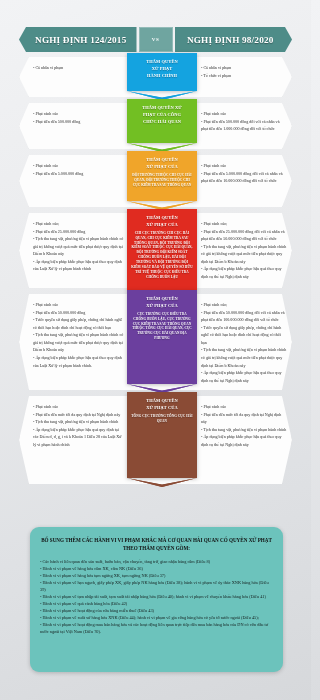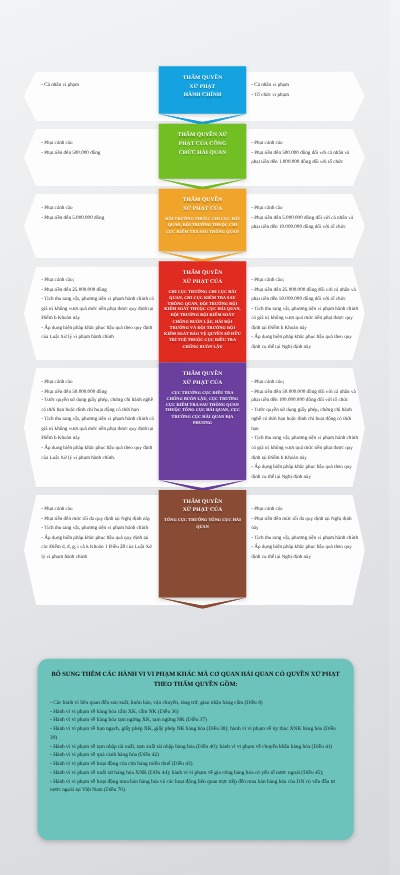--- a/index.html
+++ b/index.html
@@ -72,20 +72,25 @@
     line-height: 1.6; margin-bottom: 7px;
   }
   .note .body { font-size: 4.3px; line-height: 1.62; color: #15201f; }
   .note .body p { margin-bottom: 0; }
 </style>
 </head>
 <body>
 
 <div id="stage">
 
+  <div class="banner">
+    <div class="ban-half ban-left">NGHỊ ĐỊNH 124/2015</div>
+    <div class="ban-vs">VS</div>
+    <div class="ban-half ban-right">NGHỊ ĐỊNH 98/2020</div>
+  </div>
 
   <div id="rows-host">
       <div class="row" style="top: 57px; height: 40px;">
         <div class="row-bg"></div>
         <div class="col col-l">
           <p>- Cá nhân vi phạm</p>
         </div>
         <div class="col col-r">
           <p>- Cá nhân vi phạm
 - Tổ chức vi phạm</p>

